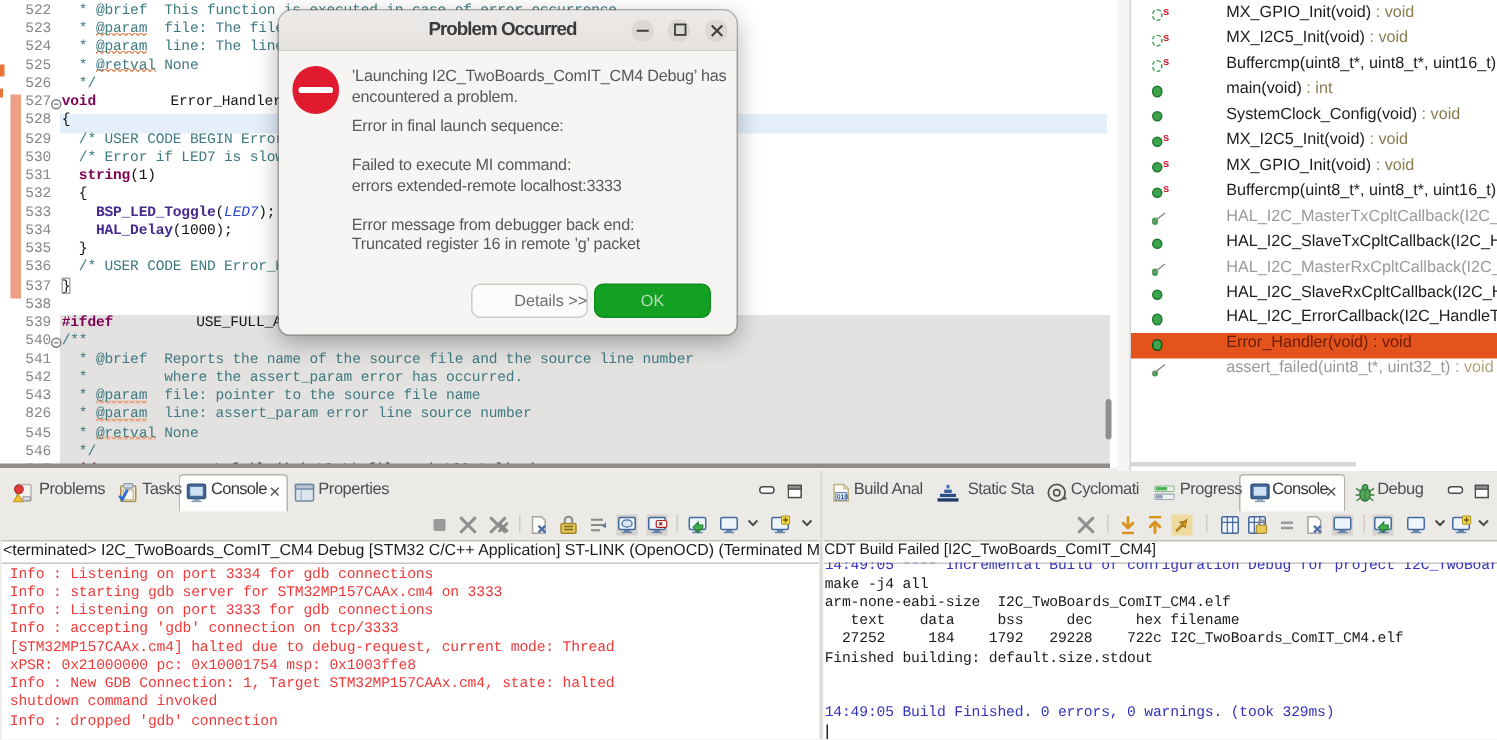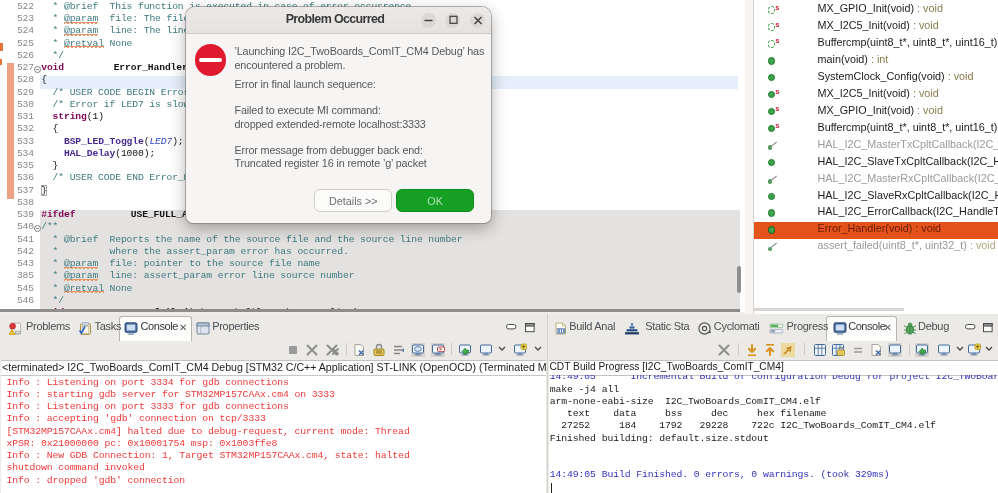--- a/index.html
+++ b/index.html
@@ -13,21 +13,21 @@
 .ln { position:absolute; left:0; width:745px; height:12.25px; line-height:12.25px;
       font-family:"Liberation Mono", monospace; font-size:9.7px; letter-spacing:-0.12px; white-space:pre; }
 .ln .num { position:absolute; left:0; top:0; width:34.0px; text-align:right; color:#878787; }
 .ln .code { position:absolute; left:41.2px; top:0; color:#111; }
 .c { color:#3e7a80; }
 .cu { color:#3e7a80;
   background-image:linear-gradient(45deg, transparent 60%, #e8956a 60%, #e8956a 85%, transparent 85%),
                    linear-gradient(-45deg, transparent 60%, #e8956a 60%, #e8956a 85%, transparent 85%);
   background-size:4px 2.2px; background-repeat:repeat-x; background-position:0 bottom; }
 .k { color:#7f0055; font-weight:bold; }
-.b { color:#151515; font-weight:bold;padding-left:44px; }
+.b { color:#151515; font-weight:normal;padding-left:44px; }
 .f { color:#46288f; font-weight:bold; }
 .e { color:#2e44cf; font-style:italic; font-weight:normal; }
 .mb { outline:1px solid #a8a8a8; outline-offset:-1px; }
 .foldc { position:absolute; left:34.4px; width:7px; height:7px; border:1px solid #7c7c7c;
          border-radius:50%; background:#fff; }
 .foldc::after { content:""; position:absolute; left:1.1px; top:2.1px; width:2.6px; height:.9px; background:#909090; }
 #hsb { position:absolute; left:0; top:308.7px; width:740px; height:2.9px; background:#8f8c8a; }
 #vsb { position:absolute; left:737.4px; top:266.3px; width:4px; height:26.8px; background:#909090; border-radius:2px; }
 #edbottom { position:absolute; left:0; top:311.6px; width:745px; height:2px; background:#efedec; }
 .rulermark { position:absolute; left:0; width:3px; background:#e8743a; }
@@ -80,21 +80,21 @@
 #dtitle span { position:absolute; width:100%; left:-3px; top:5px; text-align:center; font-size:12.5px;
                letter-spacing:-0.65px; font-weight:bold; color:#3a3a3a; }
 .wbtn { position:absolute; top:13px; width:15px; height:15px; border-radius:50%; background:#dbd8d5; }
 .derr { position:absolute; left:194.8px; top:44.2px; width:31.4px; height:31.4px; border-radius:50%;
         background:#e01b30; }
 .derr::after { content:""; position:absolute; left:4.2px; top:13.8px; width:23px; height:3.8px;
                border-radius:1.9px; background:#fff; }
 .dtext { position:absolute; left:234.5px; font-size:10.8px; letter-spacing:-0.15px; color:#55595c; white-space:nowrap;text-align:right; }
 .dbtn { position:absolute; top:188.8px; width:78.3px; height:23px; border-radius:6px;
         font-size:10.8px; text-align:center; line-height:22px; }
-#dbtn1 { left:314.2px; background:#fbfbfa; border:1px solid #d0ccc8; color:#6b7074; }
+#dbtn1 { left:314.2px; background:#fbfbfa; border:1px solid #d0ccc8; color:#6b7074;text-align:right; }
 #dbtn2 { left:395.9px; background:#14a023; border:1px solid #0f8c1c; color:#b2dfb5; }
 </style></head><body>
 <div id="root">
 
   <div id="editor">
     <div id="inactive"></div>
     <div id="curline"></div>
     <div id="changebar"></div>
 <div class="ln" style="top:0.90px"><span class="num">522</span><span class="code"><span class="c">  * @brief  This function is executed in case of error occurrence.</span></span></div>
 <div class="ln" style="top:13.15px"><span class="num">523</span><span class="code"><span class="c">  * </span><span class="cu">@param</span><span class="c">  file: The file name as string.</span></span></div>
@@ -111,21 +111,21 @@
 <div class="ln" style="top:147.90px"><span class="num">534</span><span class="code">    <span class="f">HAL_Delay</span>(1000);</span></div>
 <div class="ln" style="top:160.15px"><span class="num">535</span><span class="code">  }</span></div>
 <div class="ln" style="top:172.40px"><span class="num">536</span><span class="code"><span class="c">  /* USER CODE END Error_Handler_Debug */</span></span></div>
 <div class="ln" style="top:184.65px"><span class="num">537</span><span class="code"><span class="mb">}</span></span></div>
 <div class="ln" style="top:196.90px"><span class="num">538</span><span class="code"></span></div>
 <div class="ln" style="top:209.15px"><span class="num">539</span><span class="code"><span class="k">#ifdef</span>  <span class="b">USE_FULL_ASSERT</span></span></div>
 <div class="ln" style="top:221.40px"><span class="num">540</span><span class="code"><span class="c">/**</span></span></div>
 <div class="ln" style="top:233.65px"><span class="num">541</span><span class="code"><span class="c">  * @brief  Reports the name of the source file and the source line number</span></span></div>
 <div class="ln" style="top:245.90px"><span class="num">542</span><span class="code"><span class="c">  *         where the assert_param error has occurred.</span></span></div>
 <div class="ln" style="top:258.15px"><span class="num">543</span><span class="code"><span class="c">  * </span><span class="cu">@param</span><span class="c">  file: pointer to the source file name</span></span></div>
-<div class="ln" style="top:270.40px"><span class="num">385</span><span class="code"><span class="c">  * </span><span class="cu">@param</span><span class="c">  line: assert_param error line source number</span></span></div>
+<div class="ln" style="top:270.40px"><span class="num">826</span><span class="code"><span class="c">  * </span><span class="cu">@param</span><span class="c">  line: assert_param error line source number</span></span></div>
 <div class="ln" style="top:282.65px"><span class="num">545</span><span class="code"><span class="c">  * </span><span class="cu">@retval</span><span class="c"> None</span></span></div>
 <div class="ln" style="top:294.90px"><span class="num">546</span><span class="code"><span class="c">  */</span></span></div>
 <div class="ln" style="top:307.15px"><span class="num">547</span><span class="code"><span class="k">void</span> <span class="b">assert_failed</span>(uint8_t* file, uint32_t line)</span></div>
     <div class="foldc" style="top:66.05px"></div>
       <div class="foldc" style="top:225.30px"></div>
     <div class="rulermark" style="top:43px;height:8px"></div>
     <div class="rulermark" style="top:58.7px;height:6.3px;width:2px"></div>
     <div id="hsb"></div>
     <div id="edbottom"></div>
     <div id="vsb"></div>
@@ -445,21 +445,21 @@
         <div class="cline red" style="top:38.75px">Info : accepting 'gdb' connection on tcp/3333</div>
         <div class="cline red" style="top:51.00px">[STM32MP157CAAx.cm4] halted due to debug-request, current mode: Thread</div>
         <div class="cline red" style="top:63.25px">xPSR: 0x21000000 pc: 0x10001754 msp: 0x1003ffe8</div>
         <div class="cline red" style="top:75.50px">Info : New GDB Connection: 1, Target STM32MP157CAAx.cm4, state: halted</div>
         <div class="cline red" style="top:87.75px">shutdown command invoked</div>
         <div class="cline red" style="top:100.00px">Info : dropped 'gdb' connection</div>
       </div>
   </div>
 
   <div class="content" style="left:549px;width:449px">
-    <div class="conlabel" style="left:0.5px;font-size:10.2px">CDT Build Progress [I2C_TwoBoards_ComIT_CM4]</div>
+    <div class="conlabel" style="left:0.5px;font-size:10.2px">CDT Build Failed [I2C_TwoBoards_ComIT_CM4]</div>
     <div class="conhr"></div>
       <div class="conarea" style="left:0.8px">
         <div class="cline blue" style="top:-3.25px">14:49:05 **** Incremental Build of configuration Debug for project I2C_TwoBoards_ComIT_CM4 ****</div>
         <div class="cline blk" style="top:9.00px">make -j4 all</div>
         <div class="cline blk" style="top:21.25px">arm-none-eabi-size  I2C_TwoBoards_ComIT_CM4.elf</div>
         <div class="cline blk" style="top:33.50px">   text    data     bss     dec     hex filename</div>
         <div class="cline blk" style="top:45.75px">  27252     184    1792   29228    722c I2C_TwoBoards_ComIT_CM4.elf</div>
         <div class="cline blk" style="top:58.00px">Finished building: default.size.stdout</div>
         <div class="cline blk" style="top:70.25px"></div>
         <div class="cline blk" style="top:82.50px"></div>
@@ -479,18 +479,18 @@
   <svg style="position:absolute;left:420.5px;top:13px" width="64" height="15" viewBox="0 0 64 15">
     <path d="M3.5 7.5 h8" stroke="#3d3d3d" stroke-width="1.4"></path>
     <rect x="29" y="3.3" width="7" height="7" fill="none" stroke="#3d3d3d" stroke-width="1.2"></rect>
     <path d="M53.5 4 l7 7 M60.5 4 l-7 7" stroke="#3d3d3d" stroke-width="1.4"></path>
   </svg>
   <div class="derr"></div>
   <div class="dtext" style="top:45.2px">’Launching I2C_TwoBoards_ComIT_CM4 Debug’ has</div>
   <div class="dtext" style="top:58.5px">encountered a problem.</div>
   <div class="dtext" style="top:78.2px">Error in final launch sequence:</div>
   <div class="dtext" style="top:104.1px">Failed to execute MI command:</div>
-  <div class="dtext" style="top:117.5px">dropped extended-remote localhost:3333</div>
+  <div class="dtext" style="top:117.5px">errors extended-remote localhost:3333</div>
   <div class="dtext" style="top:144.0px">Error message from debugger back end:</div>
   <div class="dtext" style="top:157.3px">Truncated register 16 in remote ’g’ packet</div>
   <div class="dbtn" id="dbtn1">Details &gt;&gt;</div>
   <div class="dbtn" id="dbtn2">OK</div>
 
 </div>
 </body></html>

